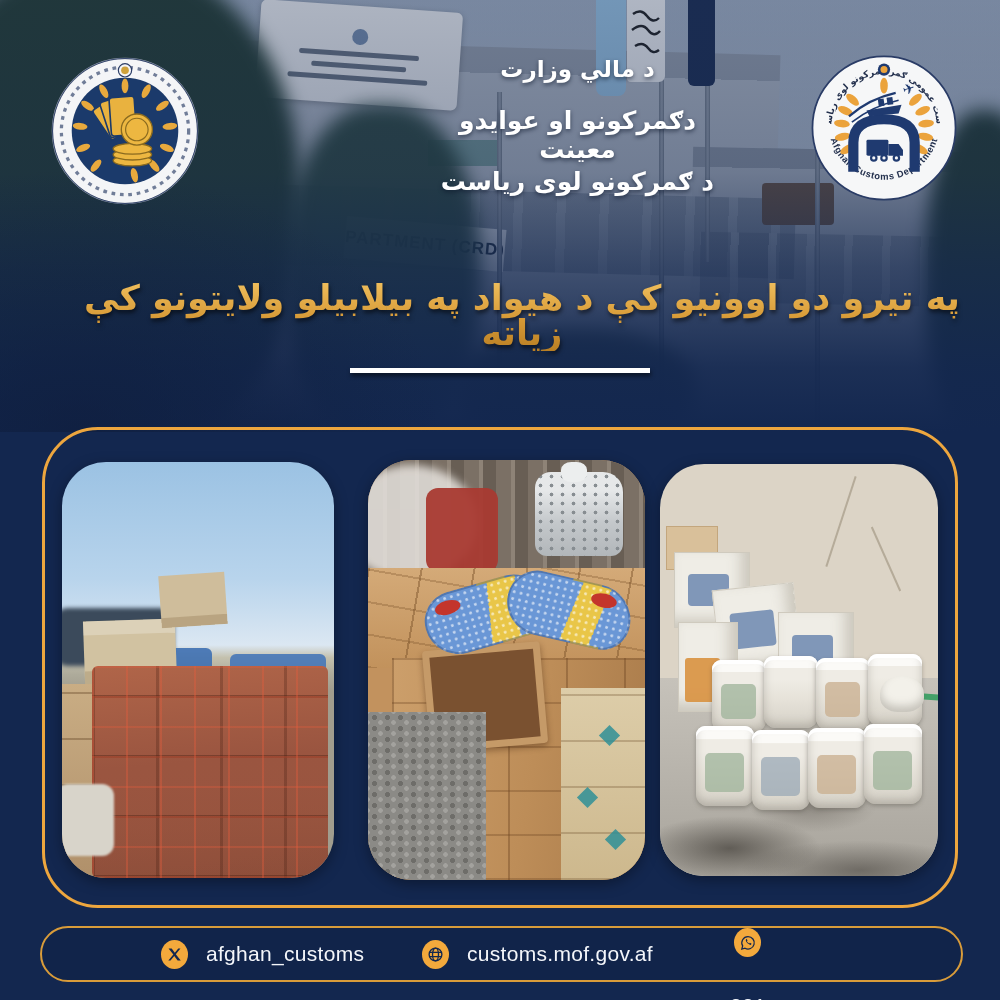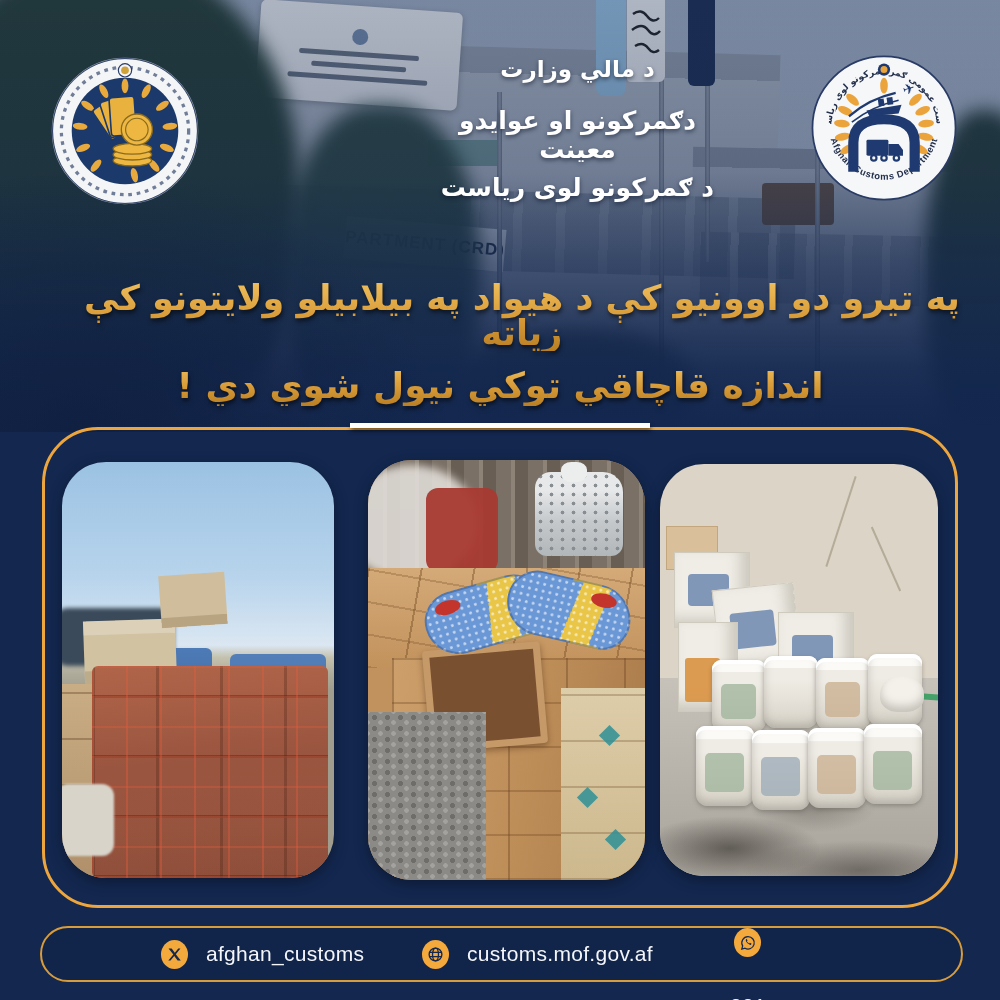--- a/index.html
+++ b/index.html
@@ -47,21 +47,21 @@
        linear-gradient(180deg, rgba(19,39,79,.30) 0%, rgba(19,39,79,.42) 40%,
                        rgba(19,39,79,.72) 62%, rgba(19,39,79,.94) 85%, #13274f 100%);}
 
   
   .logo{position:absolute;z-index:6;}
   
   .ministry{position:absolute;left:420px;top:56px;width:315px;z-index:6;text-align:center;direction:rtl;
             color:#ffffff;font-family:"DejaVu Sans",sans-serif;font-weight:bold;
             text-shadow:0 2px 4px rgba(10,20,40,.6);}
   .ministry .l1{font-size:23px;margin-bottom:24px;}
-  .ministry .l2{font-size:25px;margin-bottom:9px;}
+  .ministry .l2{font-size:25px;margin-bottom:3px;}
   .ministry .l3{font-size:25px;}
 
   
   .headline{position:absolute;left:0;top:281px;width:1000px;z-index:6;text-align:center;direction:rtl;
             font-family:"DejaVu Sans",sans-serif;font-weight:bold;
             filter:drop-shadow(1px 3px 2px rgba(0,0,0,.55));}
   .headline .h1{font-size:35px;line-height:1.0;margin-left:44px;}
   .headline .h2{font-size:36px;margin-top:14px;}
   .goldtxt{background:linear-gradient(180deg,#edbb59 5%,#d69936 55%,#b97f24 100%);
            -webkit-background-clip:text;background-clip:text;color:transparent;}
@@ -316,21 +316,20 @@
   </svg>
 
   <div class="ministry">
     <div class="l1">د مالي وزارت</div>
     <div class="l2">دګمرکونو  او عوایدو معینت</div>
     <div class="l3">د ګمرکونو لوی ریاست</div>
   </div>
 
   <div class="headline">
     <div class="h1 goldtxt">په تیرو دو اوونیو کې د هیواد په بیلابیلو ولایتونو کې زیاته</div>
-    <div class="h2 goldtxt">اندازه قاچاقي توکي نیول شوي دي !</div>
     <div class="underline"></div>
   </div>
 
   <div class="frame"></div>
 
   <div class="photo p1">
     <div class="p1-tarp"></div>
     <div class="p1-truck1"></div>
     <div class="p1-truck2"></div>
     <div class="p1-beigestack"></div>

